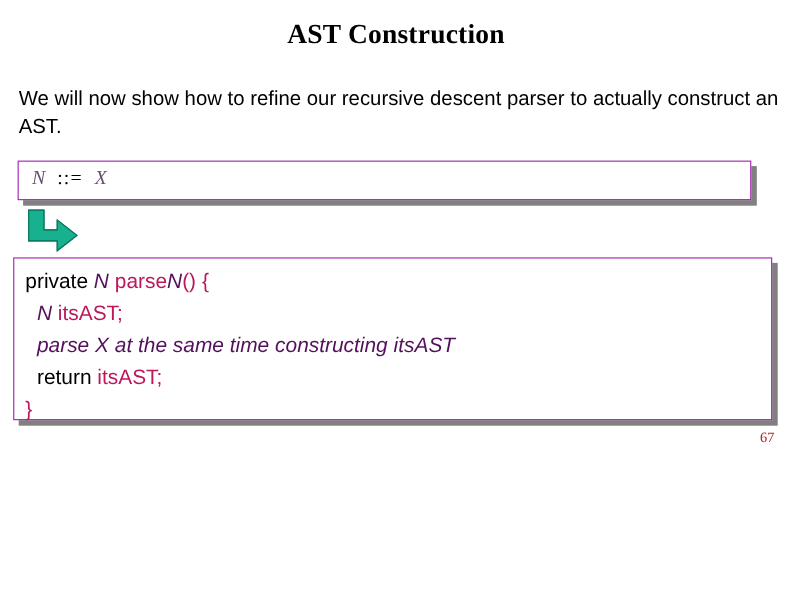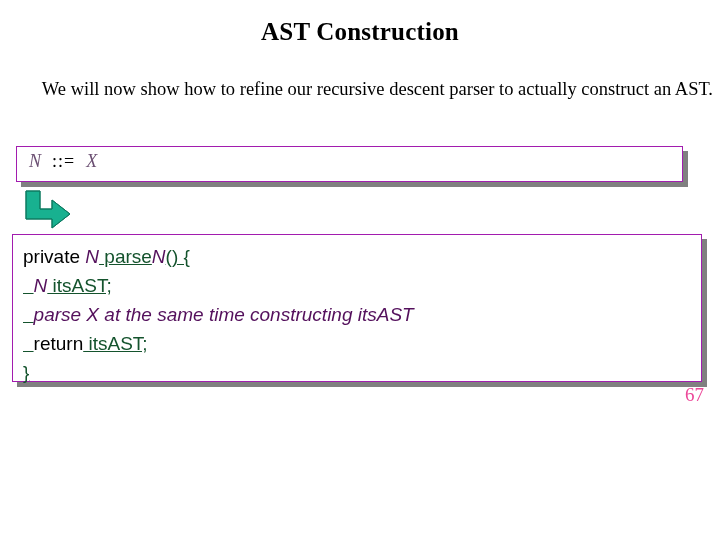--- a/index.html
+++ b/index.html
@@ -35,25 +35,25 @@
     color: #000000;
     letter-spacing: 0.2px;
   }
 
   
   .body-text {
     position: absolute;
     left: 17px;
     top: 76px;
     width: 696px;
-    font-family: Liberation Serif, serif;
+    font-family: Liberation Sans, sans-serif;
     font-size: 18.5px;
     line-height: 26px;
     color: #000000;
-    text-align: right;
+    text-align: left;
   }
 
   
   .panel {
     position: absolute;
     background: #ffffff;
     border: 1px solid #a21caf;
     box-sizing: border-box;
   }
   .panel-shadow {
@@ -128,30 +128,30 @@
     right: 6px;
     font-family: "Liberation Sans", "DejaVu Sans", sans-serif;
     font-size: 19px;
     line-height: 29px;
     color: #000000;
     white-space: pre;
   }
   .code-line { white-space: pre; }
   .kw { font-weight: normal; color: #000000; }
   .meta-ital { font-style: italic; color: #54105c; }
-  .plain { color: #14532d; text-decoration: underline; }
+  .plain { color: #be185d; }
 
   
   .page-number {
     position: absolute;
     right: 16px;
     bottom: 10px;
     font-family: "Liberation Serif", "DejaVu Serif", serif;
-    font-size: 19px;
-    color: #ec4899;
+    font-size: 13px;
+    color: #b91c1c;
   }
 </style>
 </head>
 <body>
 
 <div class="slide">
 
   <div class="slide-title">AST Construction</div>
 
   <div class="body-text">We will now show how to refine our recursive descent parser to actually construct an AST.</div>

